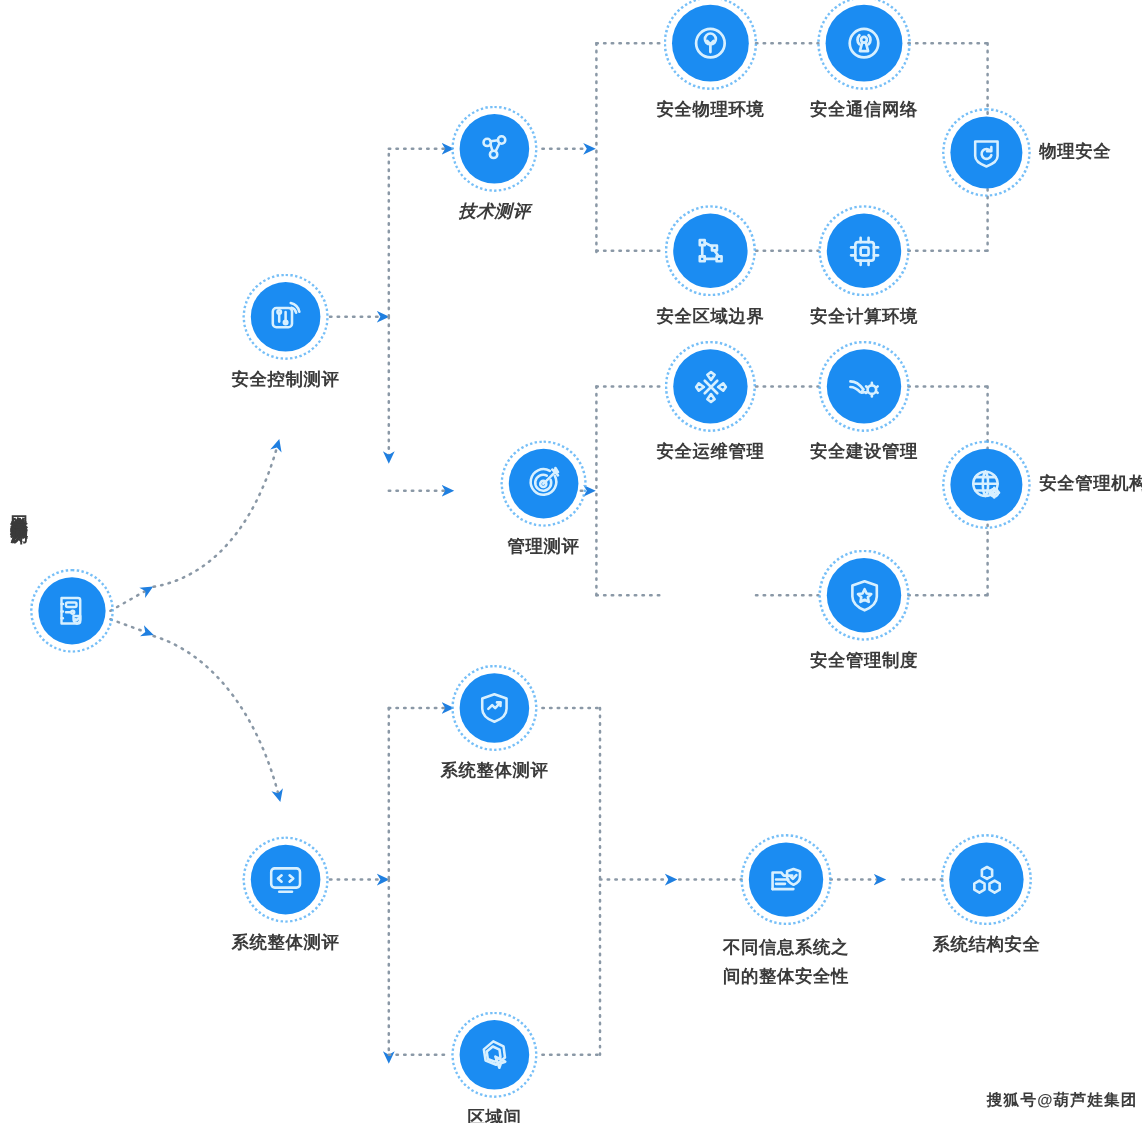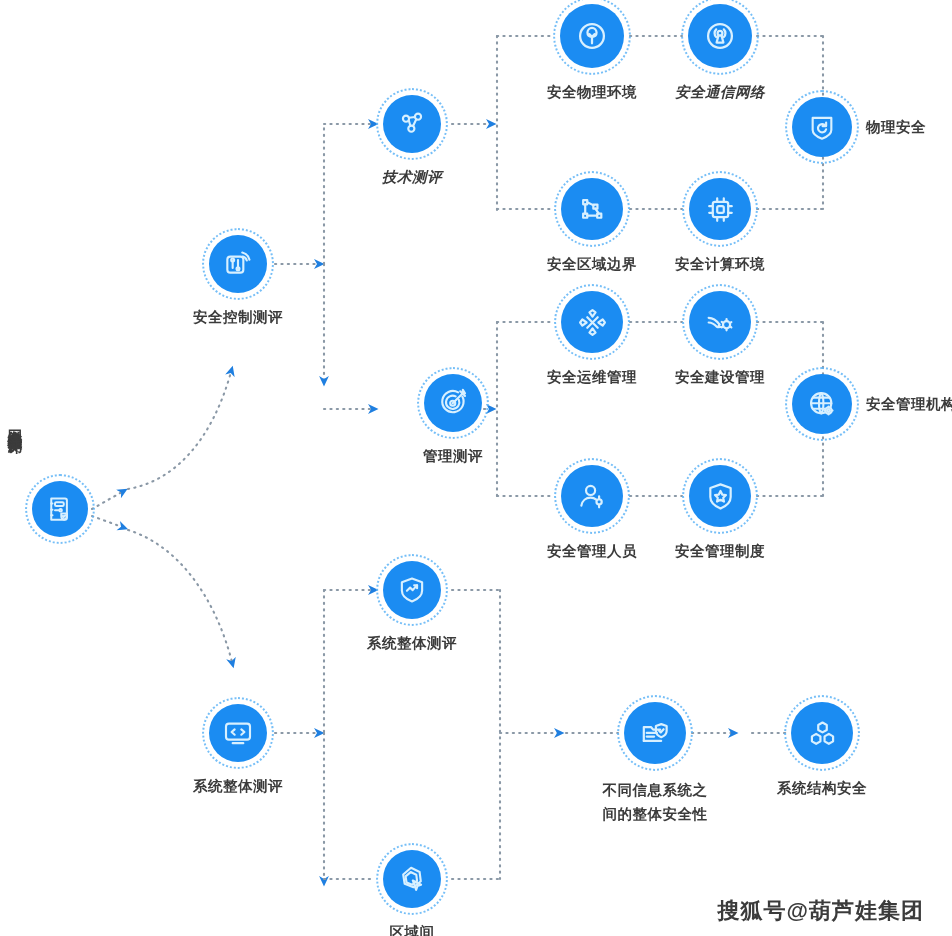--- a/index.html
+++ b/index.html
@@ -53,22 +53,22 @@
     font-size:14.5px;
     font-weight:bold;
     line-height:21px;
     writing-mode:vertical-rl;
     text-orientation:upright;
     letter-spacing:1px;
     white-space:nowrap;
   }
 
   .watermark{
-    position:absolute;right:28px;bottom:10px;
-    color:#2b2b2b;font-size:22px;font-weight:bold;
+    position:absolute;right:4px;bottom:10px;
+    color:#2b2b2b;font-size:13px;font-weight:bold;
     letter-spacing:1px;
     opacity:.92;
   }
 </style>
 </head>
 <body>
 
 <div id="stage">
 
   <svg id="links" viewBox="0 0 952 936" xmlns="http://www.w3.org/2000/svg">
@@ -213,21 +213,21 @@
 
   <div class="node" style="left:720px;top:36px;">
     <div class="disc" style="width:64px;height:64px;">
       <svg width="34" height="34" viewBox="0 0 24 24" fill="none" stroke="#d8f0ff" stroke-width="1.6" stroke-linecap="round" stroke-linejoin="round">
         <circle cx="12" cy="12" r="8.4"></circle>
         <circle cx="12" cy="10" r="1.7"></circle>
         <path d="M9.3 7.3a3.8 3.8 0 0 0 0 5.4M14.7 7.3a3.8 3.8 0 0 1 0 5.4"></path>
         <path d="M11 11.4l-1.4 5.2h4.8L13 11.4"></path>
       </svg>
     </div>
-    <div class="caption cap-below" style="top:78px;font-style:italic;">安全通信网络</div>
+    <div class="caption cap-below" style="top:78px;">安全通信网络</div>
   </div>
 
   <div class="node" style="left:592px;top:209px;font-family:Liberation Serif, serif;">
     <div class="disc" style="width:62px;height:62px;">
       <svg width="33" height="33" viewBox="0 0 24 24" fill="none" stroke="#d8f0ff" stroke-width="1.6" stroke-linecap="round" stroke-linejoin="round">
         <rect x="5.2" y="5.2" width="3" height="3"></rect>
         <rect x="12.6" y="8.4" width="3" height="3"></rect>
         <rect x="5.2" y="15" width="3" height="3"></rect>
         <rect x="15.4" y="15" width="3" height="3"></rect>
         <path d="M6.7 8.2v6.8M8.2 6.7l4.6 2.3M8.2 16.5h7.2M14.1 11.4l2.5 3.6"></path>
@@ -277,31 +277,20 @@
         <path d="M3.4 8.6c3.6 0 6.2 2.6 7.8 4.8"></path>
         <path d="M3.4 12c2.4 0 4.3 1.4 5.9 3.1"></path>
         <path d="M11.2 13.4l-1.1 2 2.2-.2"></path>
         <circle cx="16.4" cy="13.6" r="2.6"></circle>
         <path d="M16.4 9.5v1.1M16.4 16.6v1.1M12.9 11.6l.9.6M19 14.9l.9.6M12.9 15.6l.9-.6M19 12.3l.9-.6"></path>
       </svg>
     </div>
     <div class="caption cap-below" style="top:76px;">安全建设管理</div>
   </div>
 
-  <div class="node" style="left:592px;top:496px;">
-    <div class="disc" style="width:62px;height:62px;">
-      <svg width="33" height="33" viewBox="0 0 24 24" fill="none" stroke="#d8f0ff" stroke-width="1.6" stroke-linecap="round" stroke-linejoin="round">
-        <circle cx="10.6" cy="7.6" r="3.3"></circle>
-        <path d="M3.9 18.6c.6-3.6 3.4-5.8 6.7-5.8 1.6 0 3 .5 4.2 1.4"></path>
-        <circle cx="16.8" cy="15.9" r="1.9"></circle>
-        <path d="M16.8 11.9v2.1M16.8 17.8v2.1"></path>
-      </svg>
-    </div>
-    <div class="caption cap-below" style="top:76px;">安全管理人员</div>
-  </div>
 
   <div class="node" style="left:720px;top:496px;">
     <div class="disc" style="width:62px;height:62px;">
       <svg width="33" height="33" viewBox="0 0 24 24" fill="none" stroke="#d8f0ff" stroke-width="1.6" stroke-linecap="round" stroke-linejoin="round">
         <path d="M12 3.2l7.4 2.6v6.6c0 4-3.2 6.6-7.4 8.4-4.2-1.8-7.4-4.4-7.4-8.4V5.8z"></path>
         <path d="M12 8l1.25 2.6 2.75.35-2 1.95.5 2.8L12 14.4l-2.5 1.3.5-2.8-2-1.95 2.75-.35z"></path>
       </svg>
     </div>
     <div class="caption cap-below" style="top:76px;">安全管理制度</div>
   </div>

